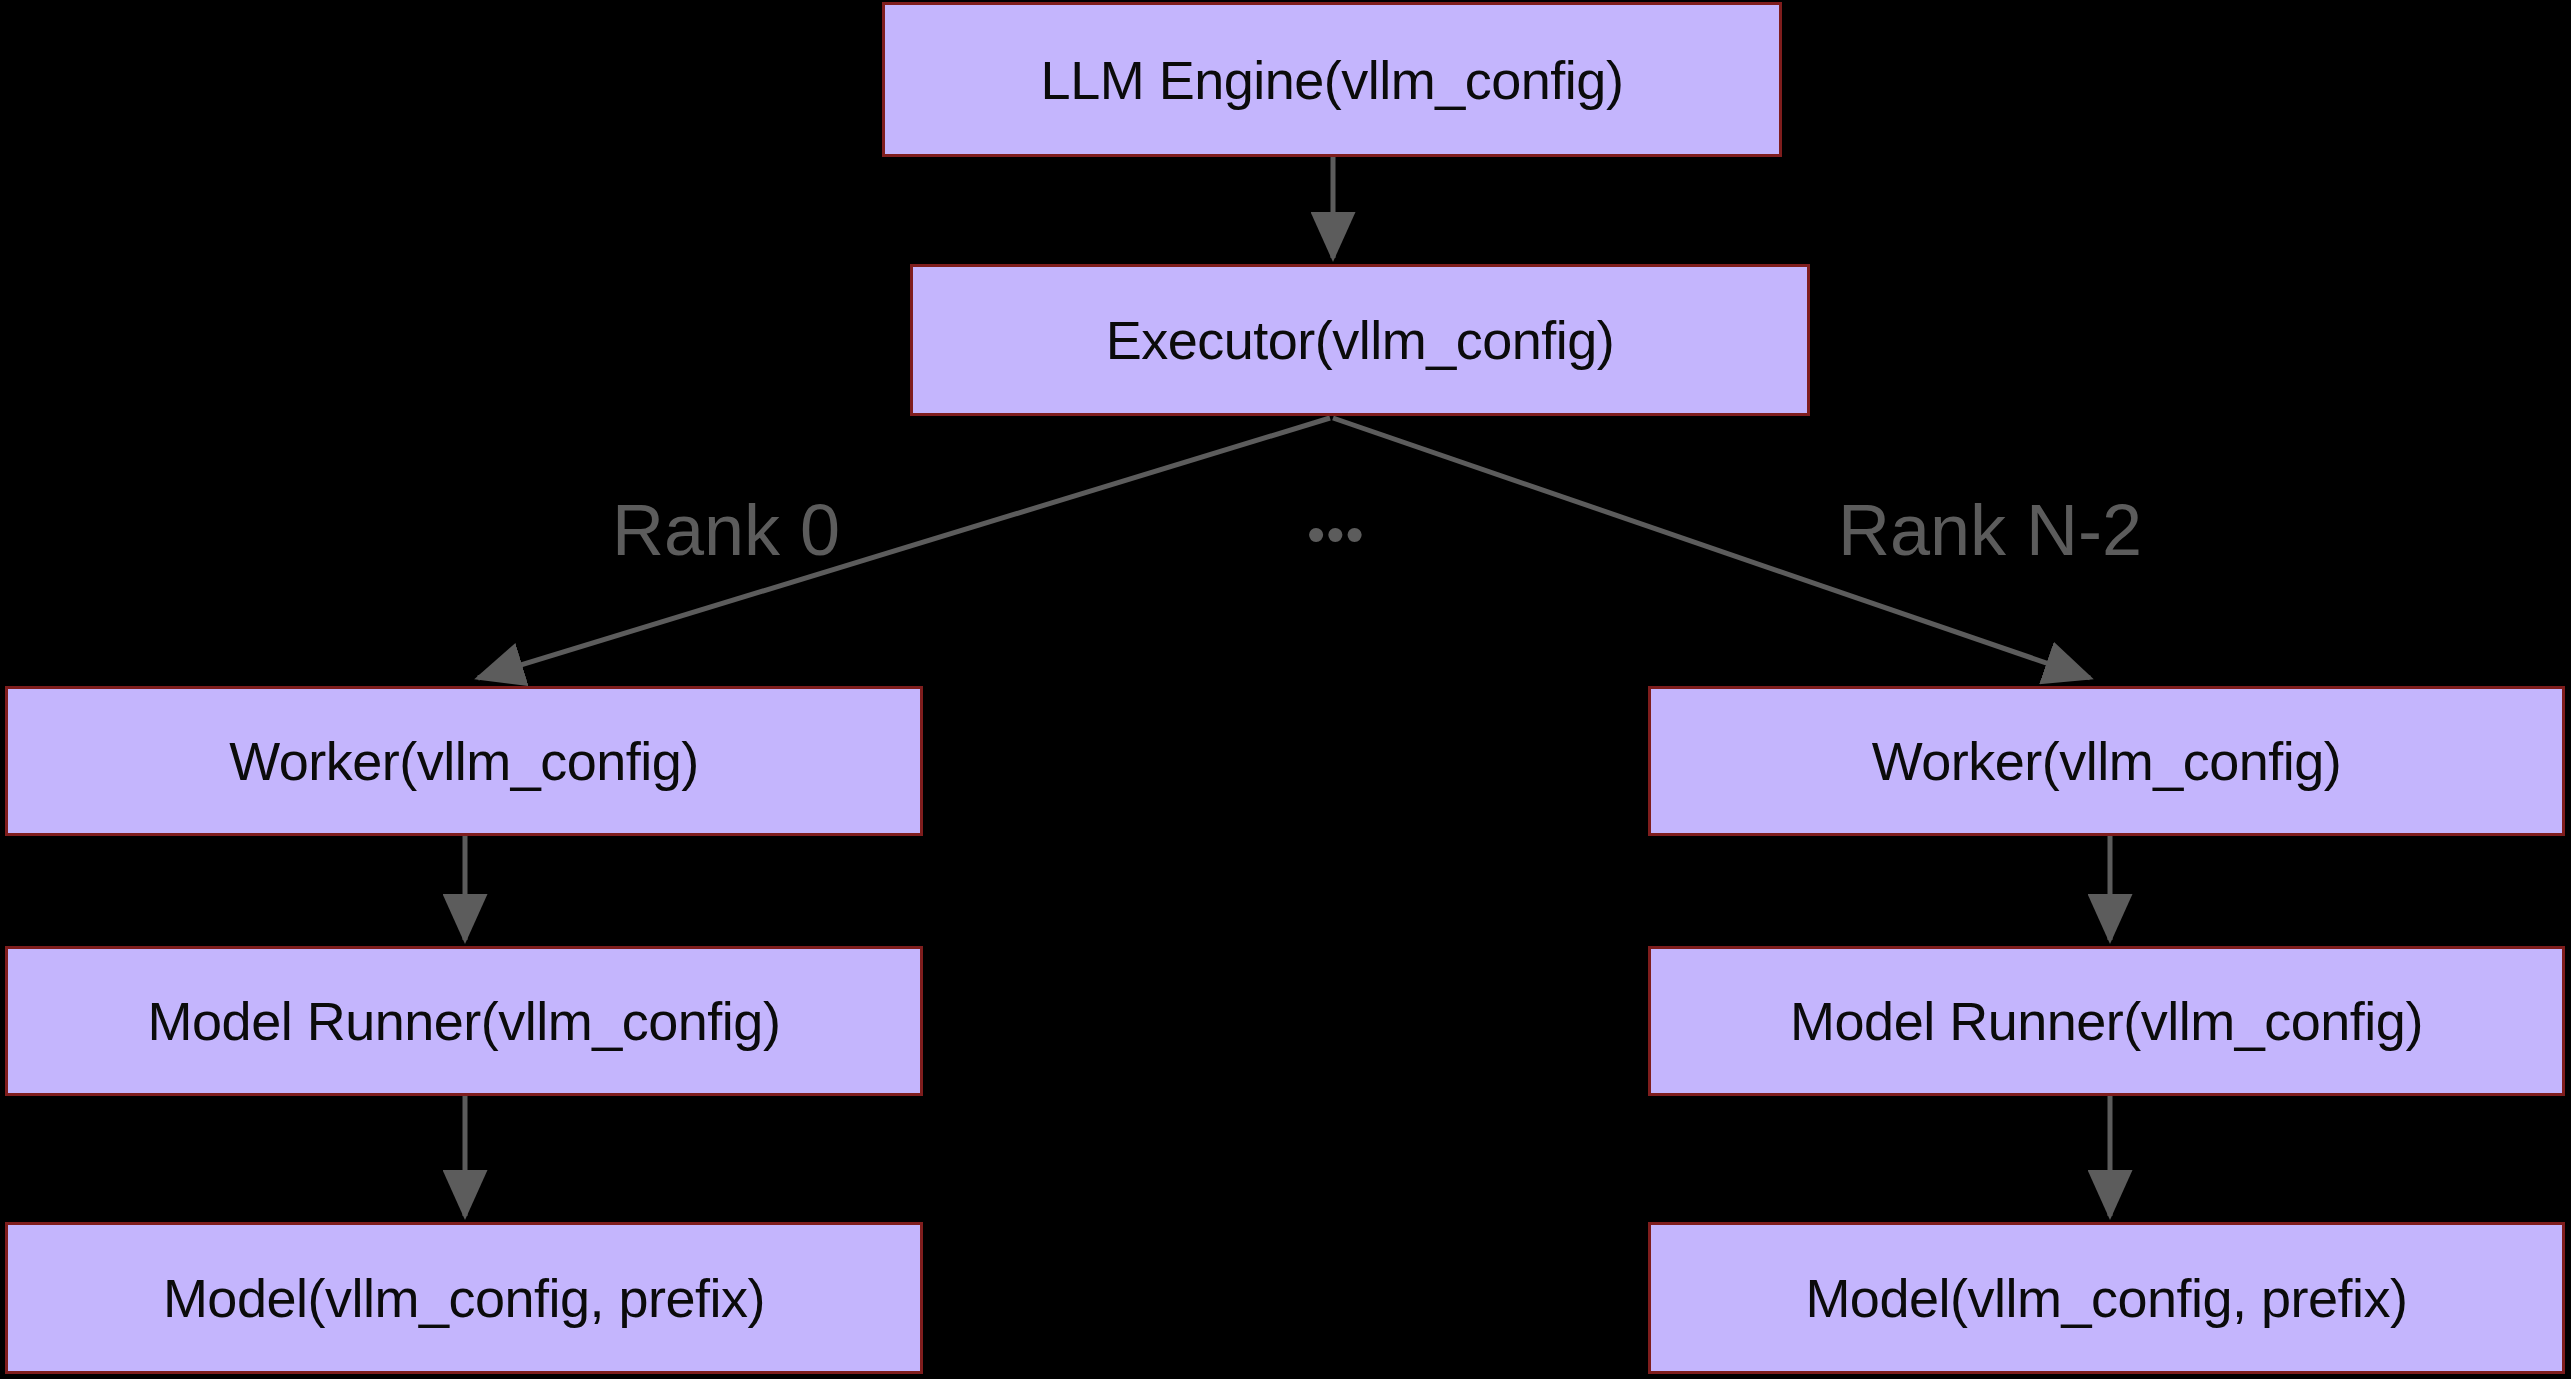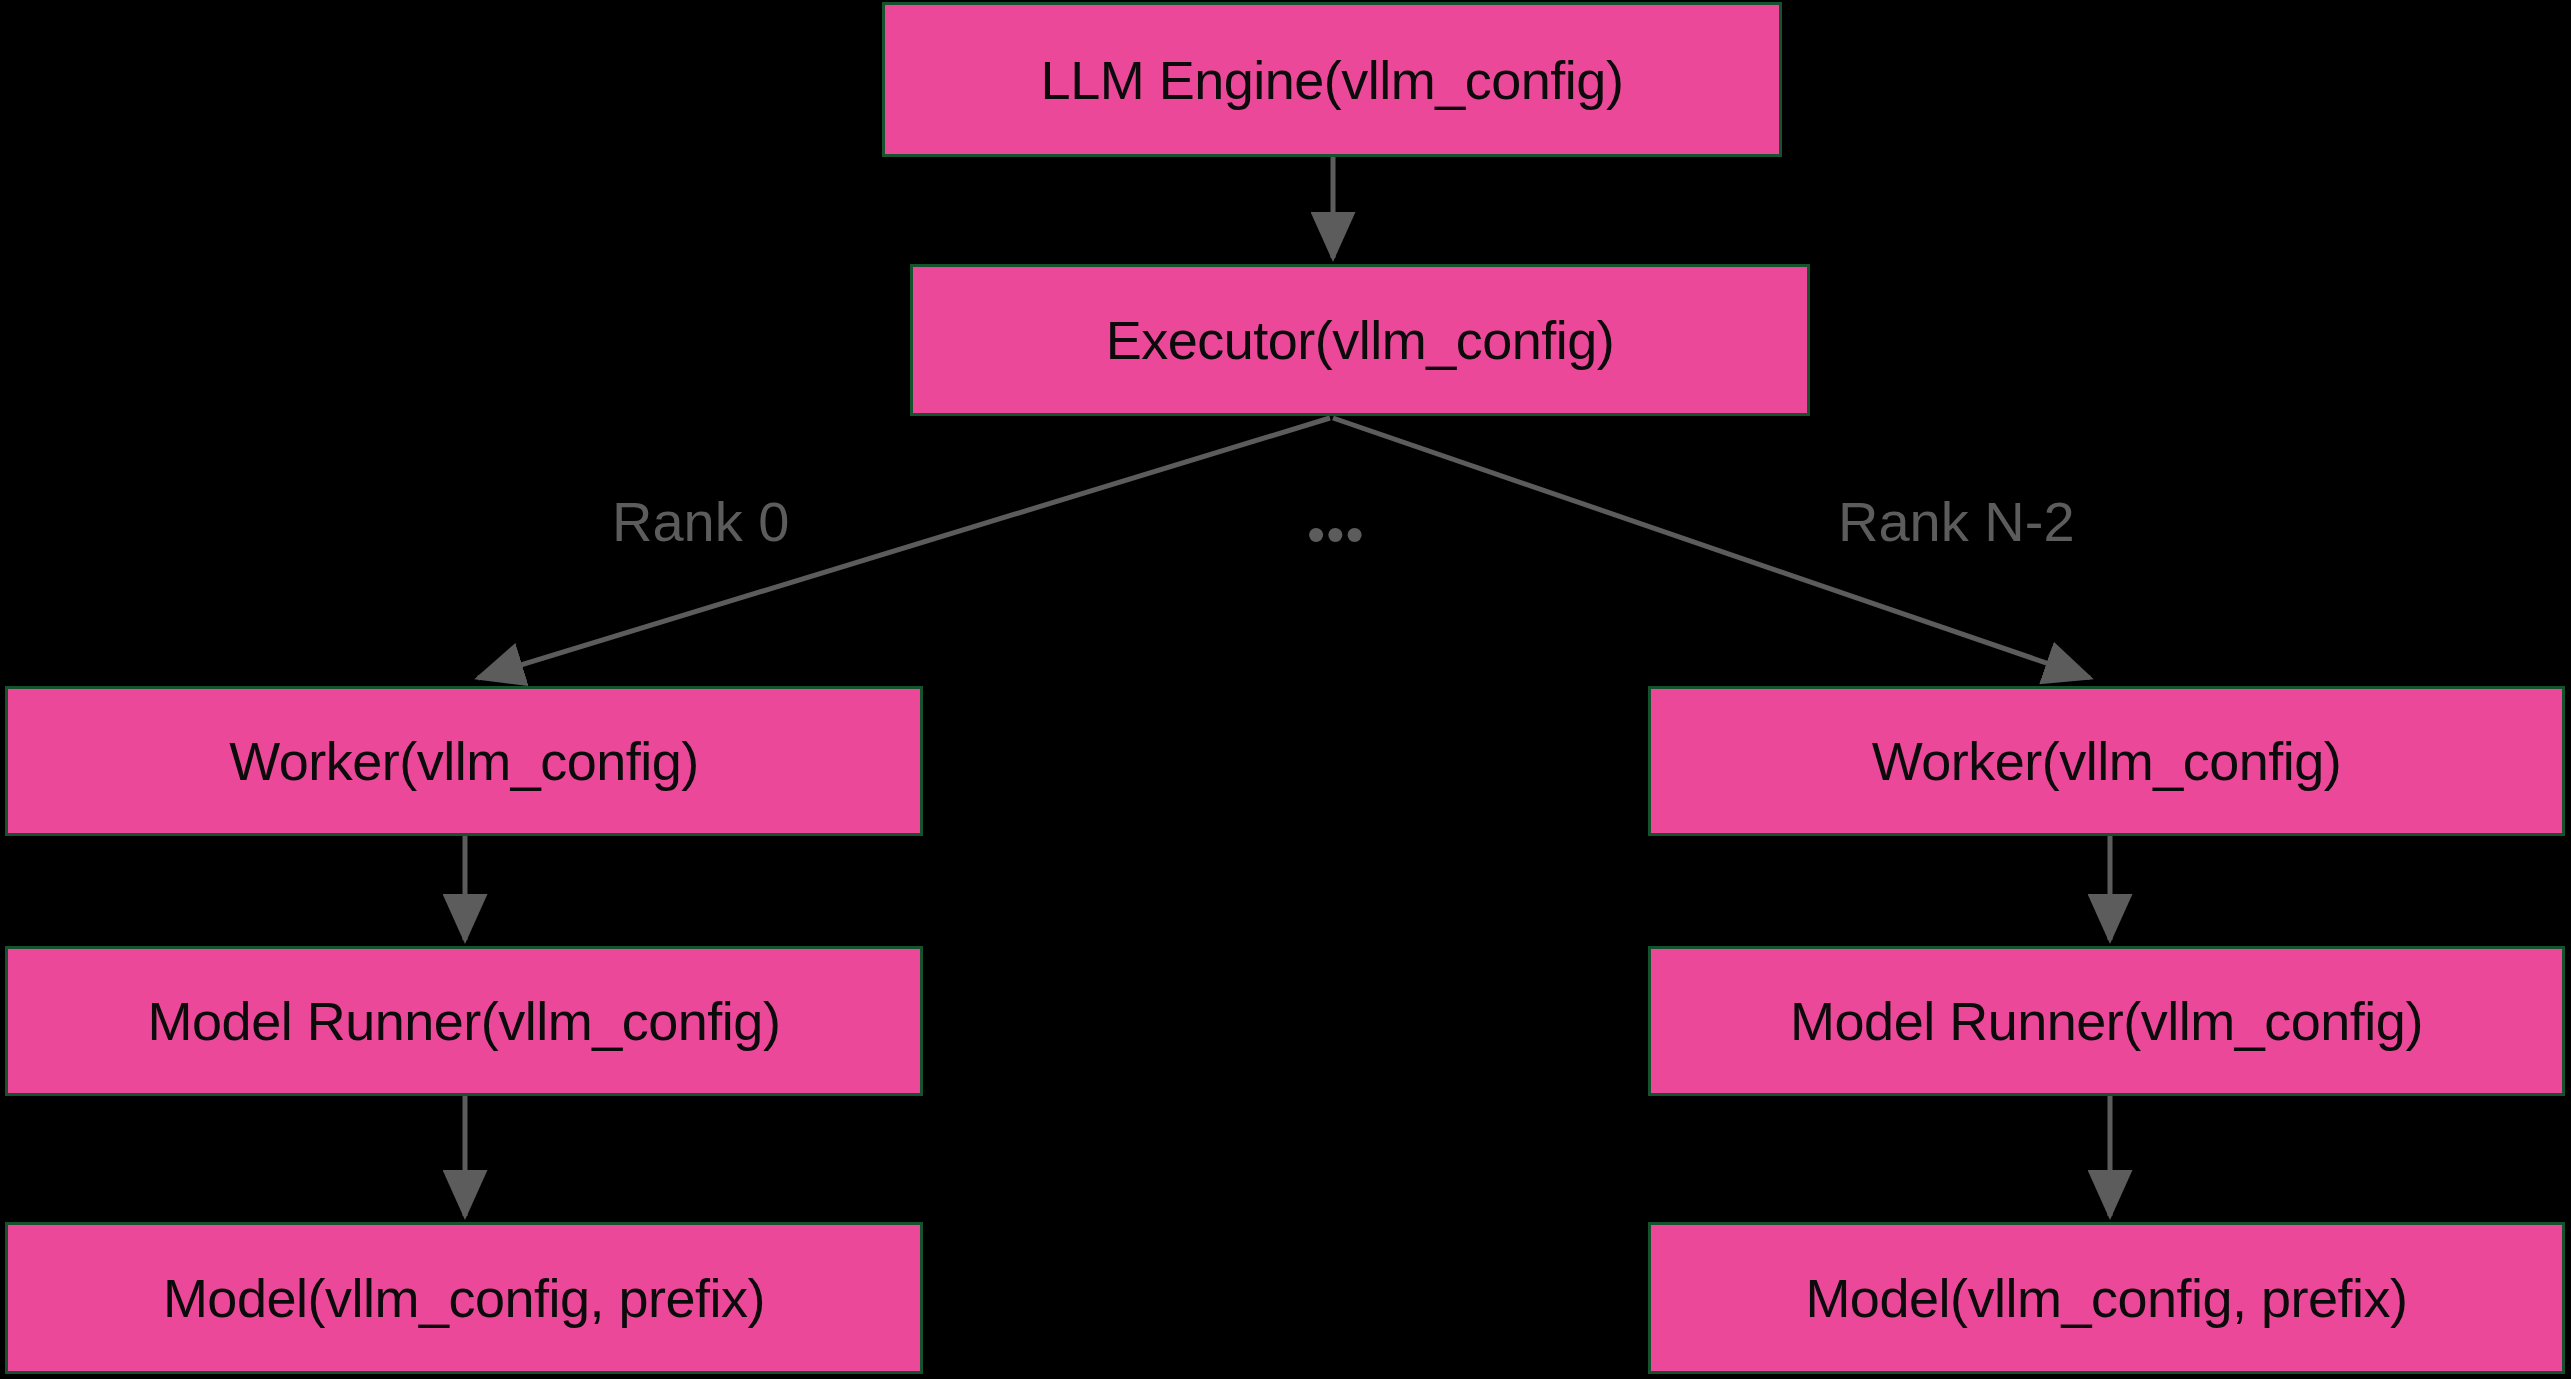--- a/index.html
+++ b/index.html
@@ -21,39 +21,39 @@
     position: absolute;
     left: 0;
     top: 0;
     width: 2571px;
     height: 1379px;
     pointer-events: none;
   }
   .node-box {
     position: absolute;
     box-sizing: border-box;
-    background: #ec4899;
-    border: 3px solid #14532d;
+    background: #c4b5fd;
+    border: 3px solid #7f1d1d;
     display: flex;
     align-items: center;
     justify-content: center;
     text-align: center;
   }
   .node-label {
     color: #0b0b0b;
     font-size: 54px;
     font-weight: 400;
     letter-spacing: -0.5px;
     white-space: nowrap;
     line-height: 1;
   }
   .edge-label {
     position: absolute;
     color: #5c5c5c;
-    font-size: 56px;
+    font-size: 72px;
     white-space: nowrap;
     line-height: 1;
   }
   .ellipsis-label {
     position: absolute;
     color: #5c5c5c;
     font-size: 52px;
     line-height: 1;
     letter-spacing: 1px;
   }

